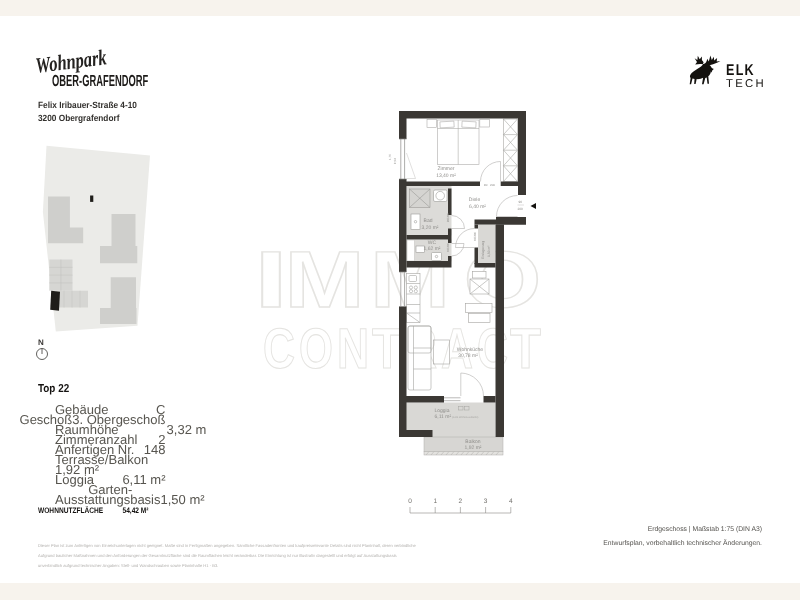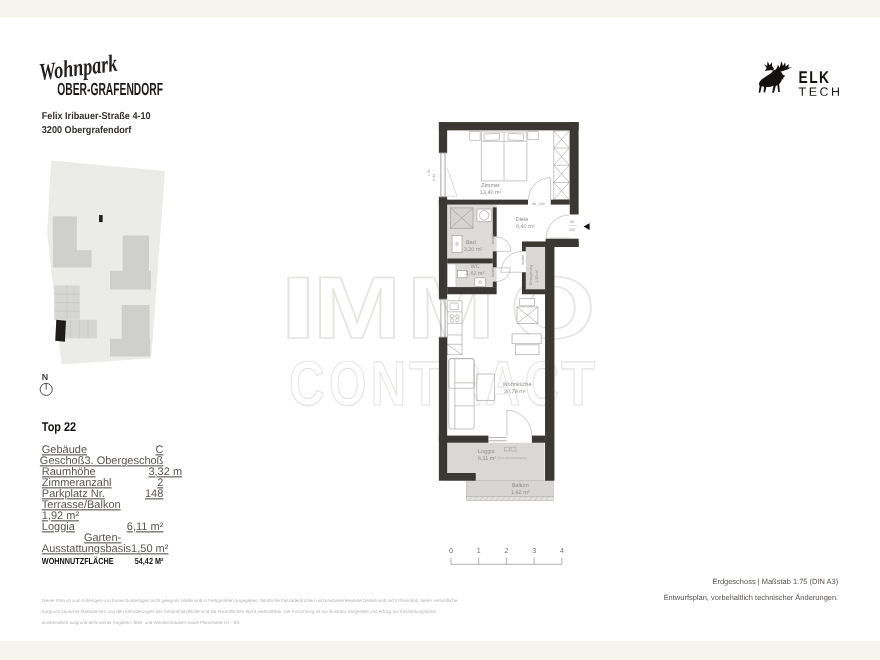--- a/index.html
+++ b/index.html
@@ -99,39 +99,39 @@
 </svg>
 
 <svg class="abs" style="left:32px;top:336px;" width="22" height="28" viewBox="0 0 22 28">
   <text x="6" y="9" font-size="8" font-weight="bold" fill="#3a3835">N</text>
   <circle cx="10" cy="18" r="5.5" fill="none" stroke="#3a3835" stroke-width="0.8"></circle>
   <line x1="10" y1="12.5" x2="10" y2="18" stroke="#3a3835" stroke-width="0.8"></line>
 </svg>
 
 <div class="abs" style="left:38px;top:383px;font-weight:bold;font-size:11.5px;color:#141210;transform:scaleX(0.86);transform-origin:left top;">Top 22</div>
 
-<div class="abs" style="left:38px;top:404.5px;width:110.5px;font-size:10px;color:#57554f;text-decoration:underline;">
+<div class="abs" style="left:55px;top:404.5px;width:110.5px;font-size:13px;color:#57554f;">
   <div style="display:flex;justify-content:space-between;line-height:10.03px;white-space:nowrap;">
       <span>Gebäude</span>
       <span>C</span>
     </div>
   <div style="display:flex;justify-content:flex-end;line-height:10.03px;white-space:nowrap;">
       <span>Geschoß</span>
       <span>3. Obergeschoß</span>
     </div>
   <div style="display:flex;justify-content:space-between;line-height:10.03px;white-space:nowrap;gap:48px;">
       <span>Raumhöhe</span>
       <span>3,32 m</span>
     </div>
   <div style="display:flex;justify-content:space-between;line-height:10.03px;white-space:nowrap;">
       <span>Zimmeranzahl</span>
       <span>2</span>
     </div>
   <div style="display:flex;justify-content:space-between;line-height:10.03px;white-space:nowrap;">
-      <span>Parkplatz Nr.</span>
+      <span>Anfertigen Nr.</span>
       <span>148</span>
     </div>
   <div style="display:flex;justify-content:space-between;line-height:10.03px;white-space:nowrap;flex-direction:column;">
       <span>Terrasse/Balkon</span>
       <span>1,92 m²</span>
     </div>
   <div style="display:flex;justify-content:space-between;line-height:10.03px;white-space:nowrap;">
       <span>Loggia</span>
       <span>6,11 m²</span>
     </div>

